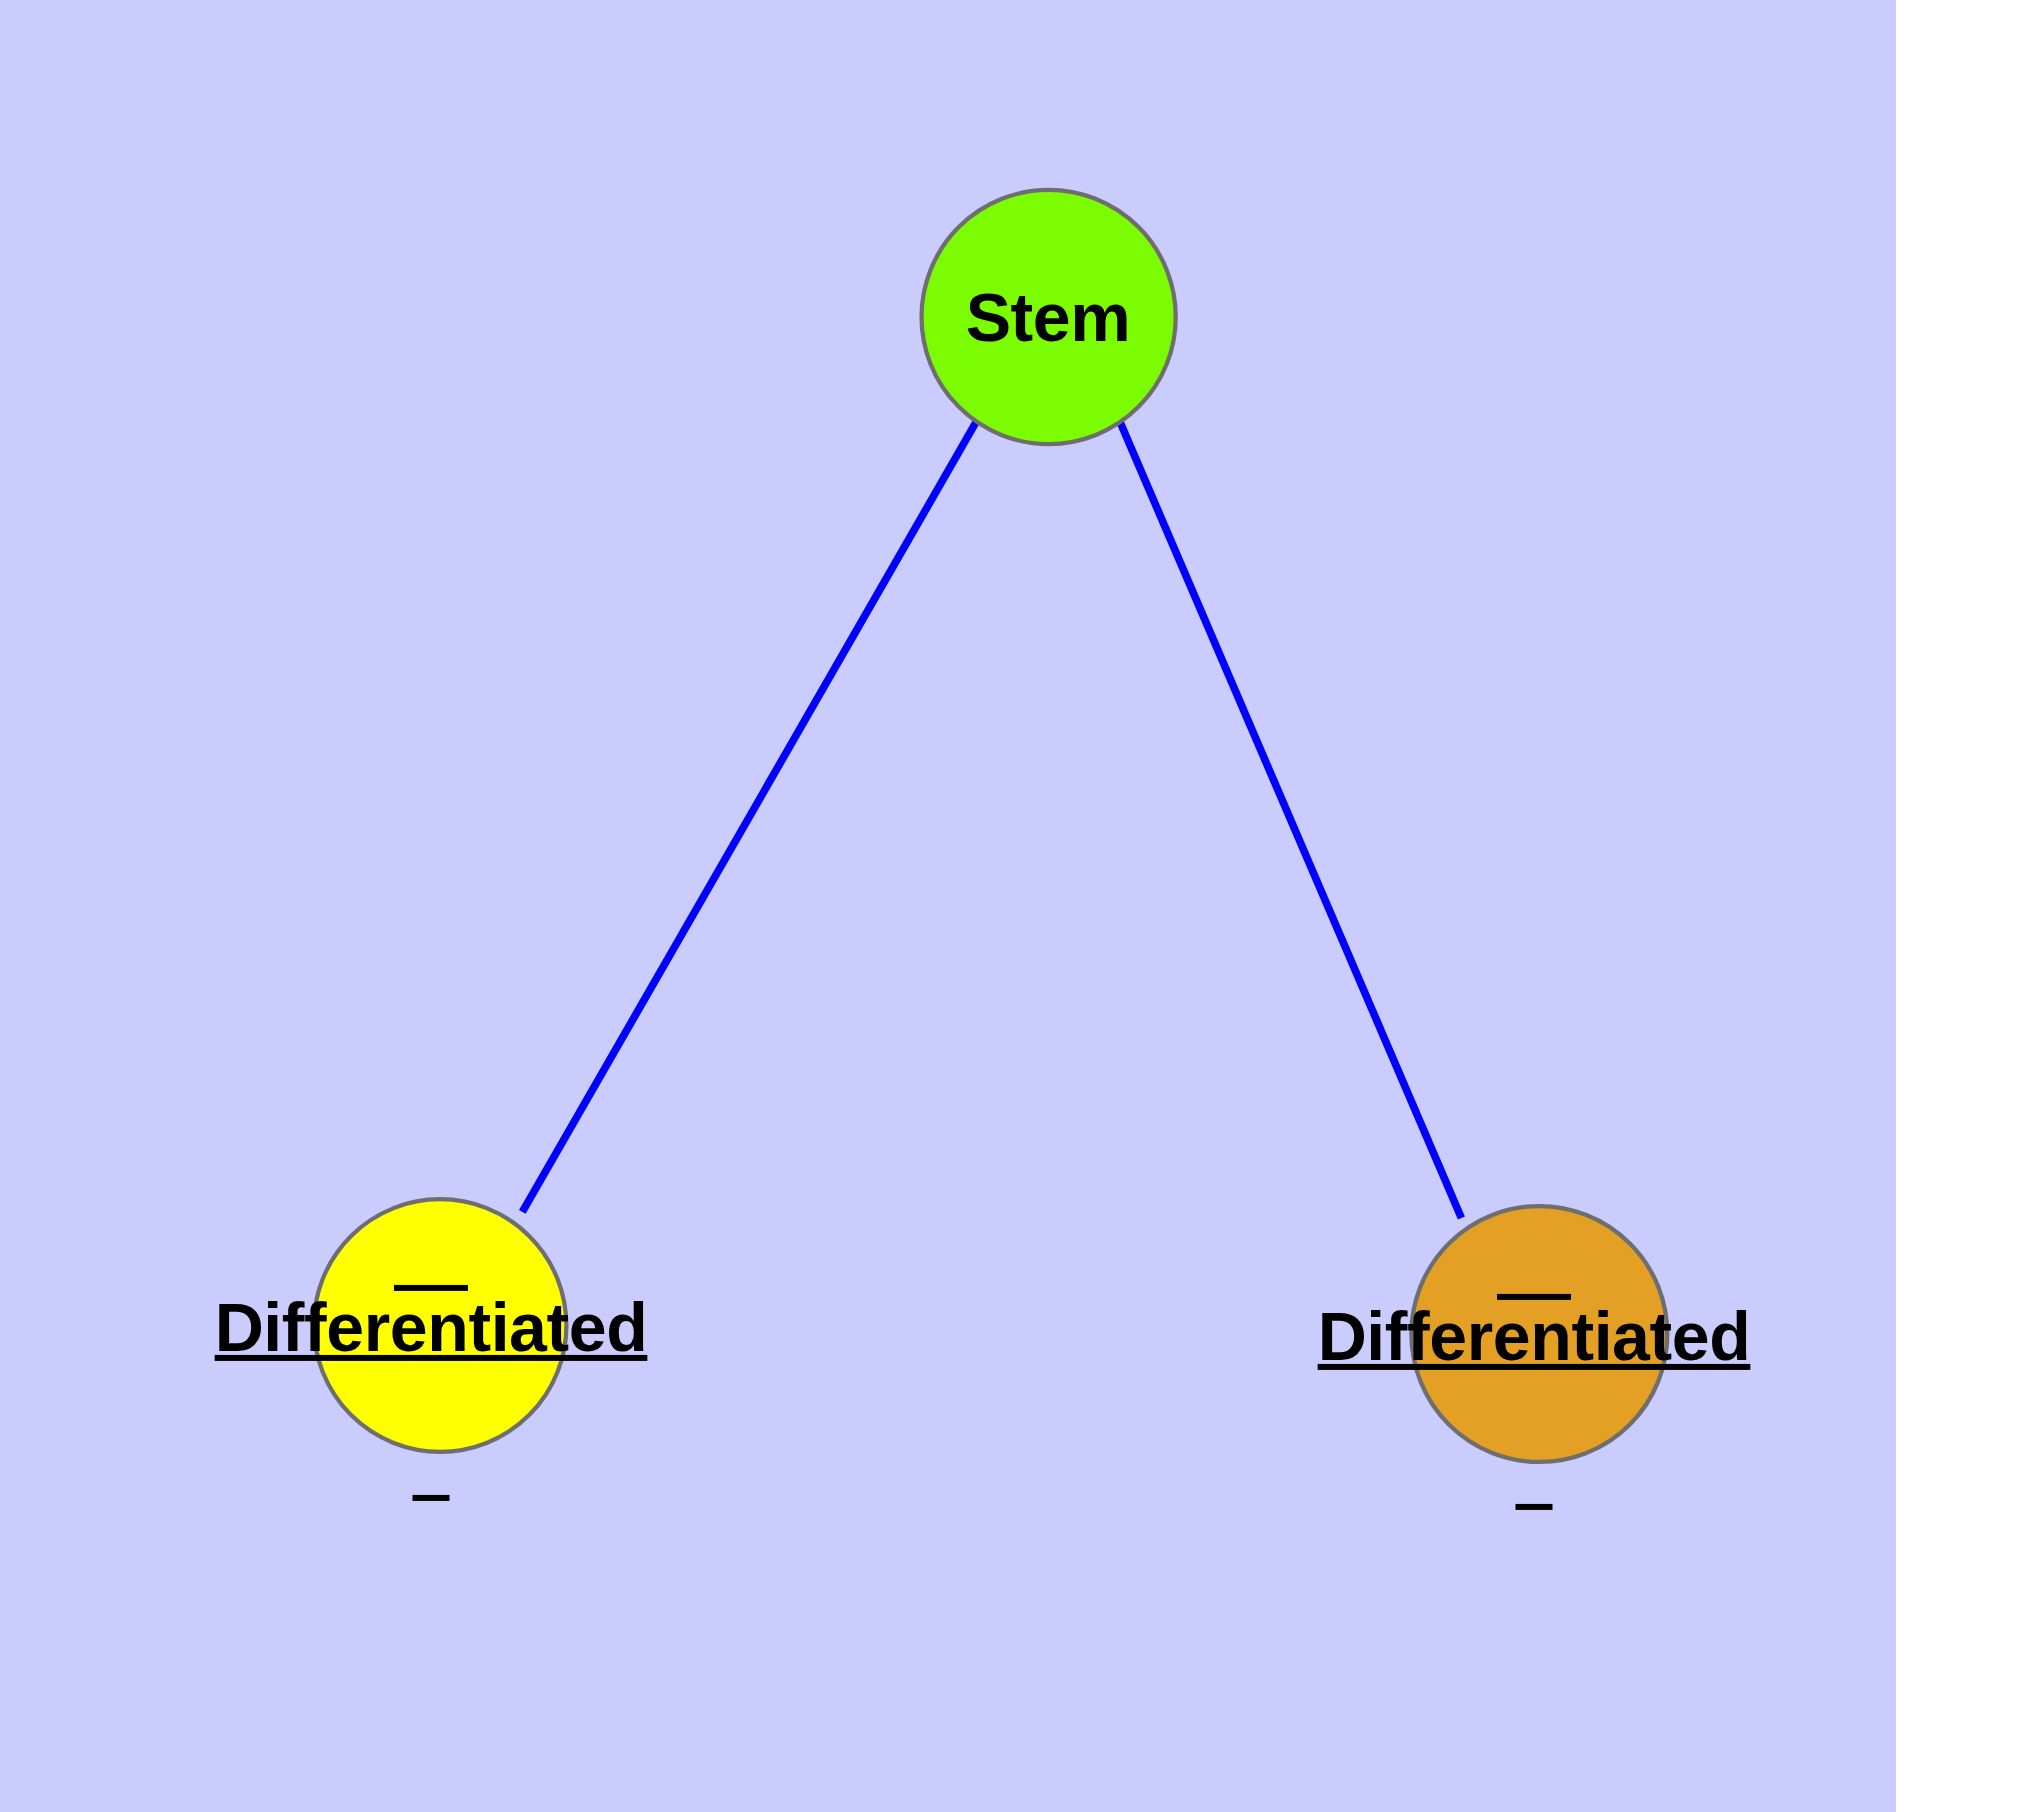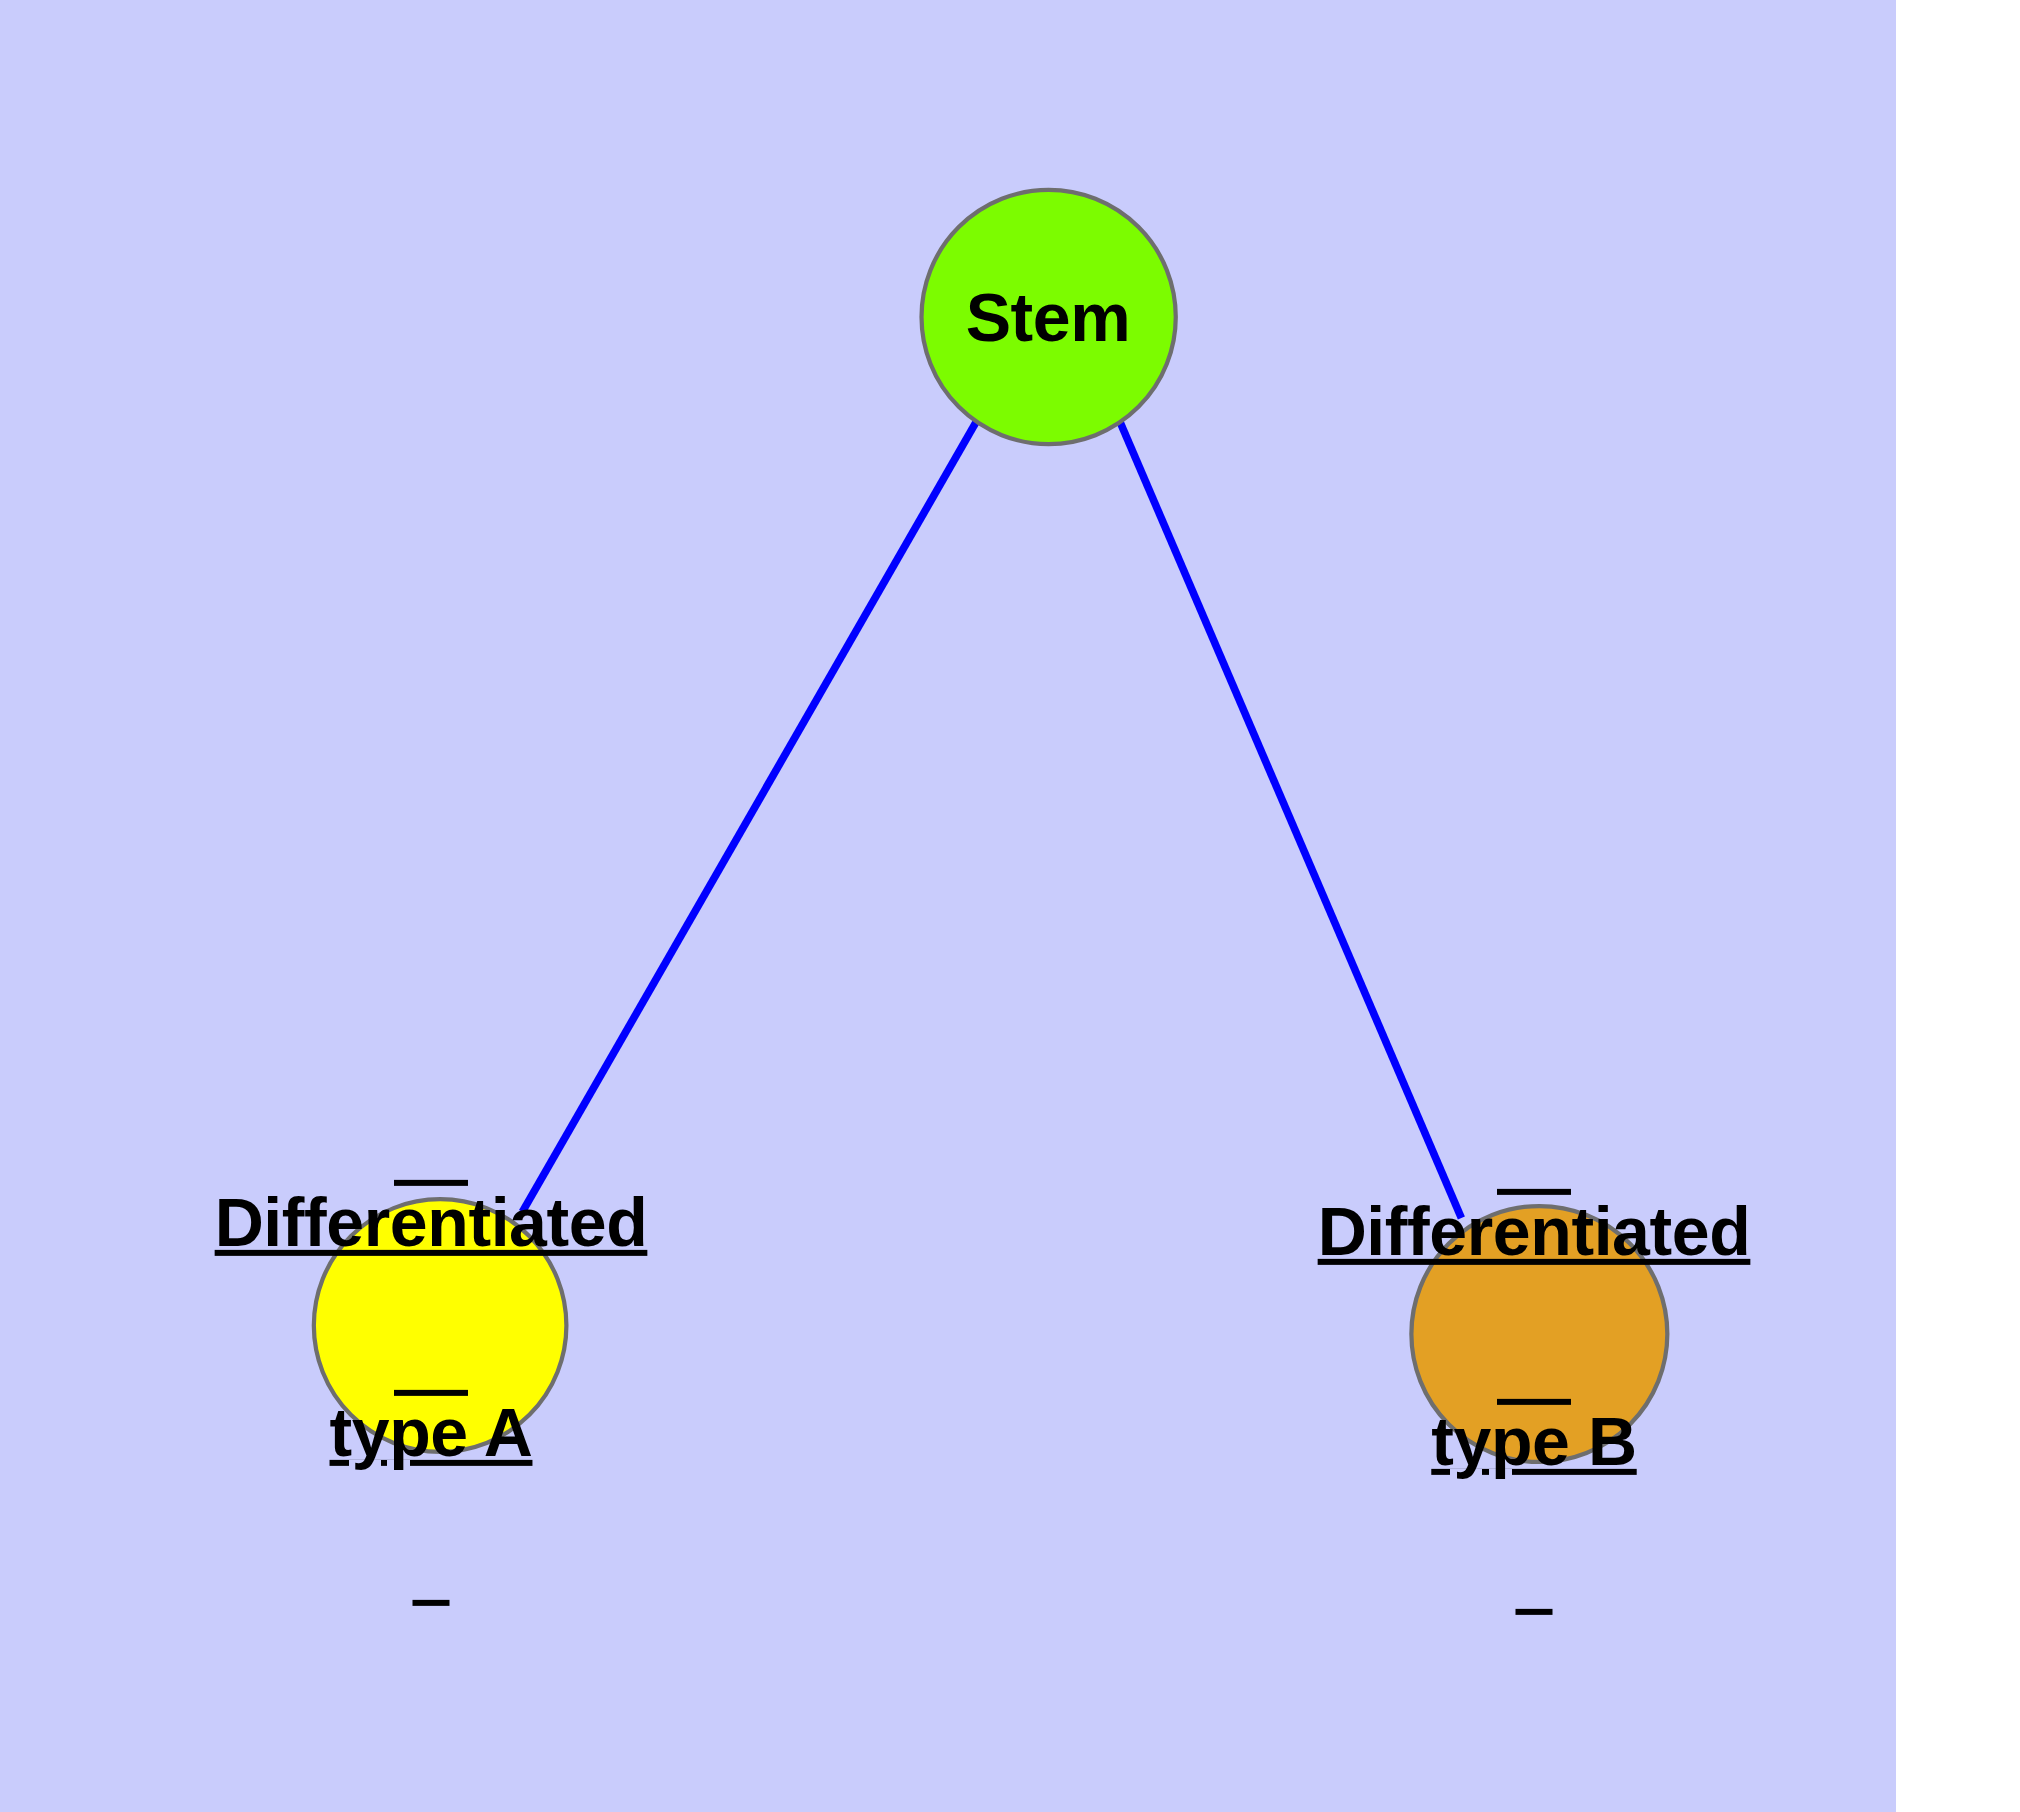--- a/index.html
+++ b/index.html
@@ -69,22 +69,20 @@
       <circle id="node-diff-type-b" cx="1816" cy="1574" r="151" fill="#e3a024" stroke="#6e6e6e" stroke-width="5"></circle>
     </g>
   </svg>
 
   <div class="node-label single" style="left: 1048px; top: 317px; color: rgb(0, 0, 0);">
     <div>Stem</div>
   </div>
 
   <div class="node-label double" style="left: 431px; top: 1327px; color: rgb(0, 0, 0);">
     <div>Differentiated</div>
-    <div>type A</div>
   </div>
 
   <div class="node-label double" style="left: 1534px; top: 1336px; color: rgb(0, 0, 0);">
     <div>Differentiated</div>
-    <div>type B</div>
   </div>
 
 </div>
 
 
 </body></html>

